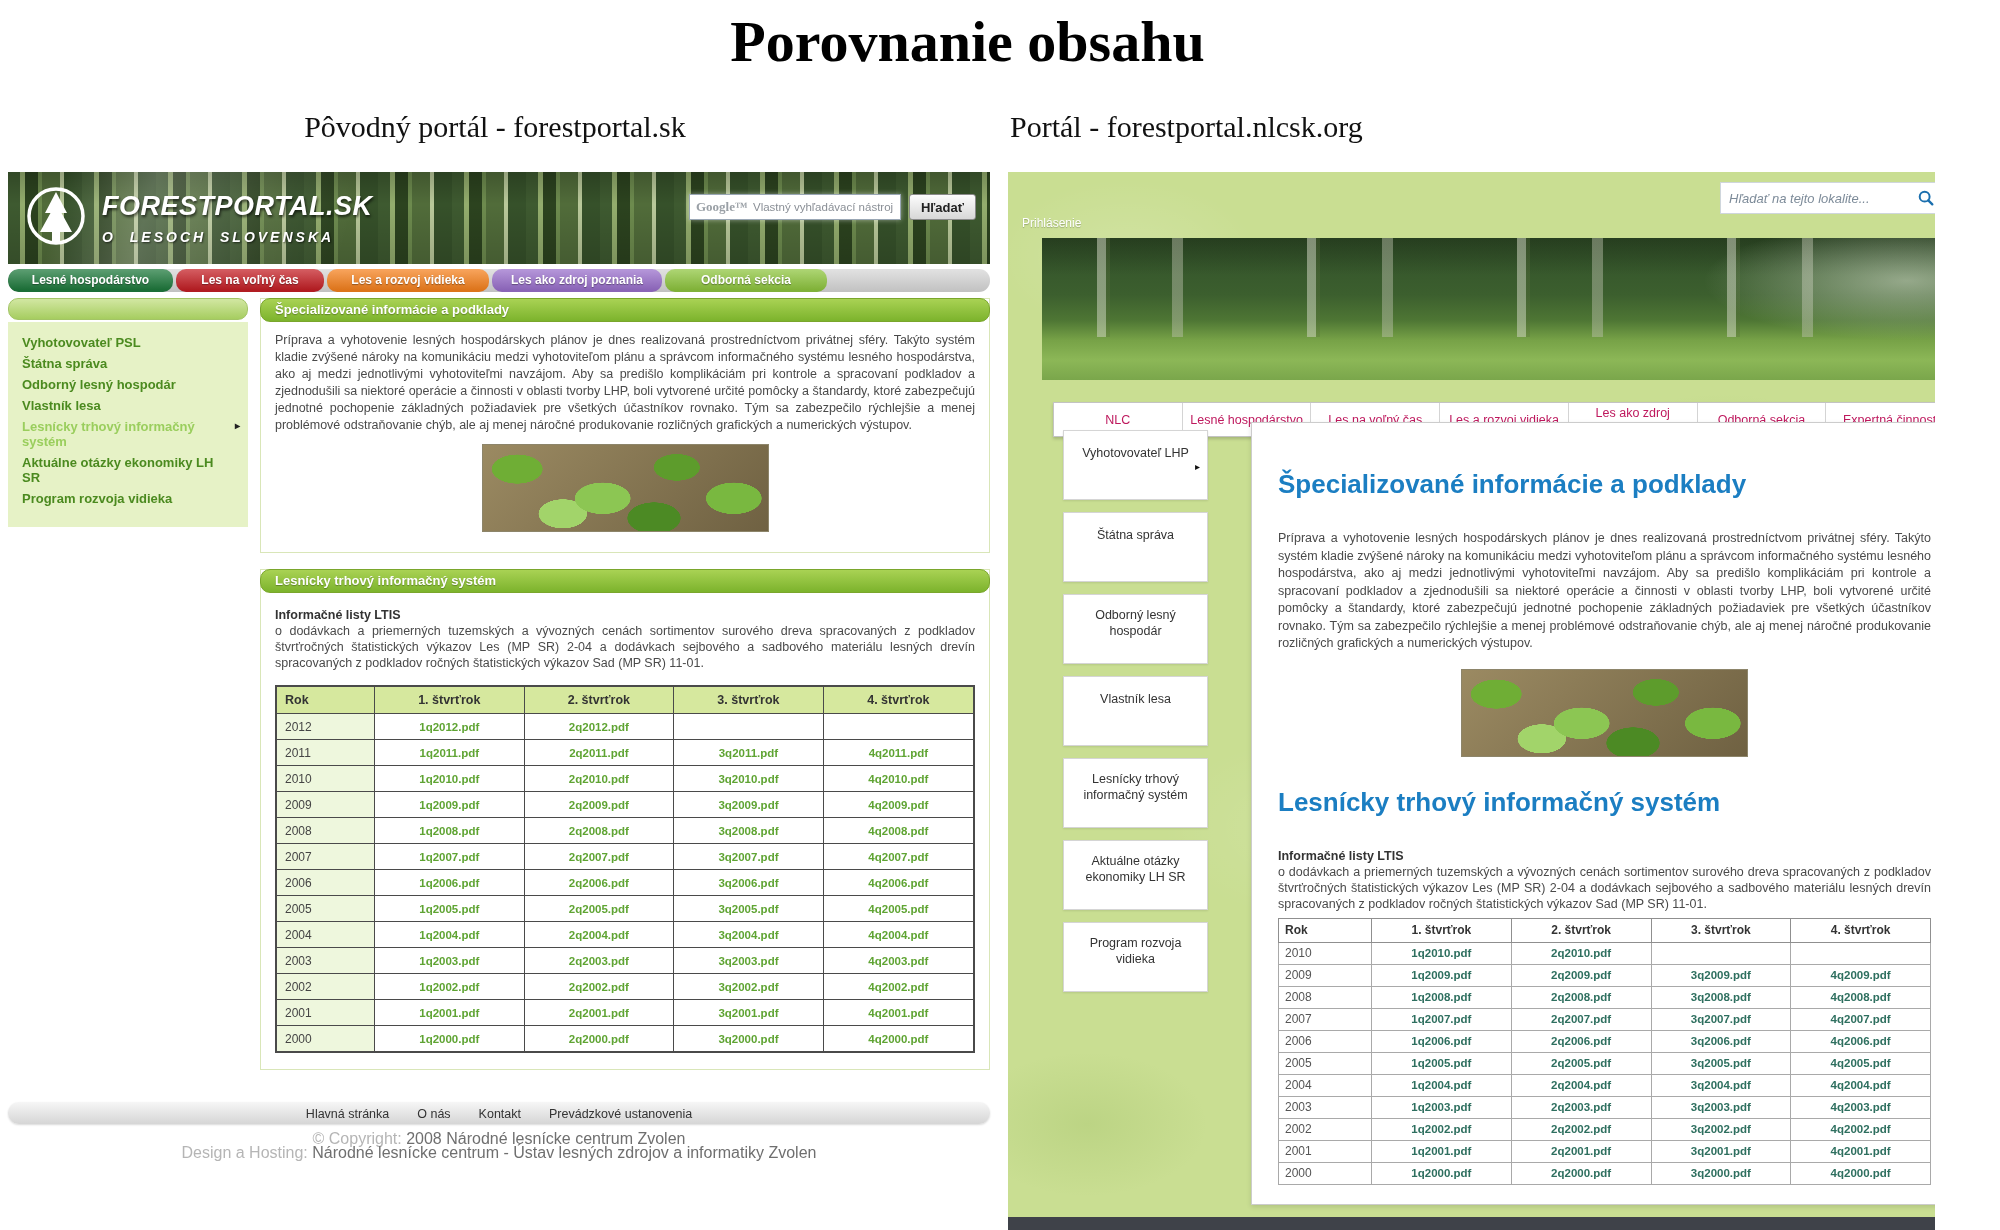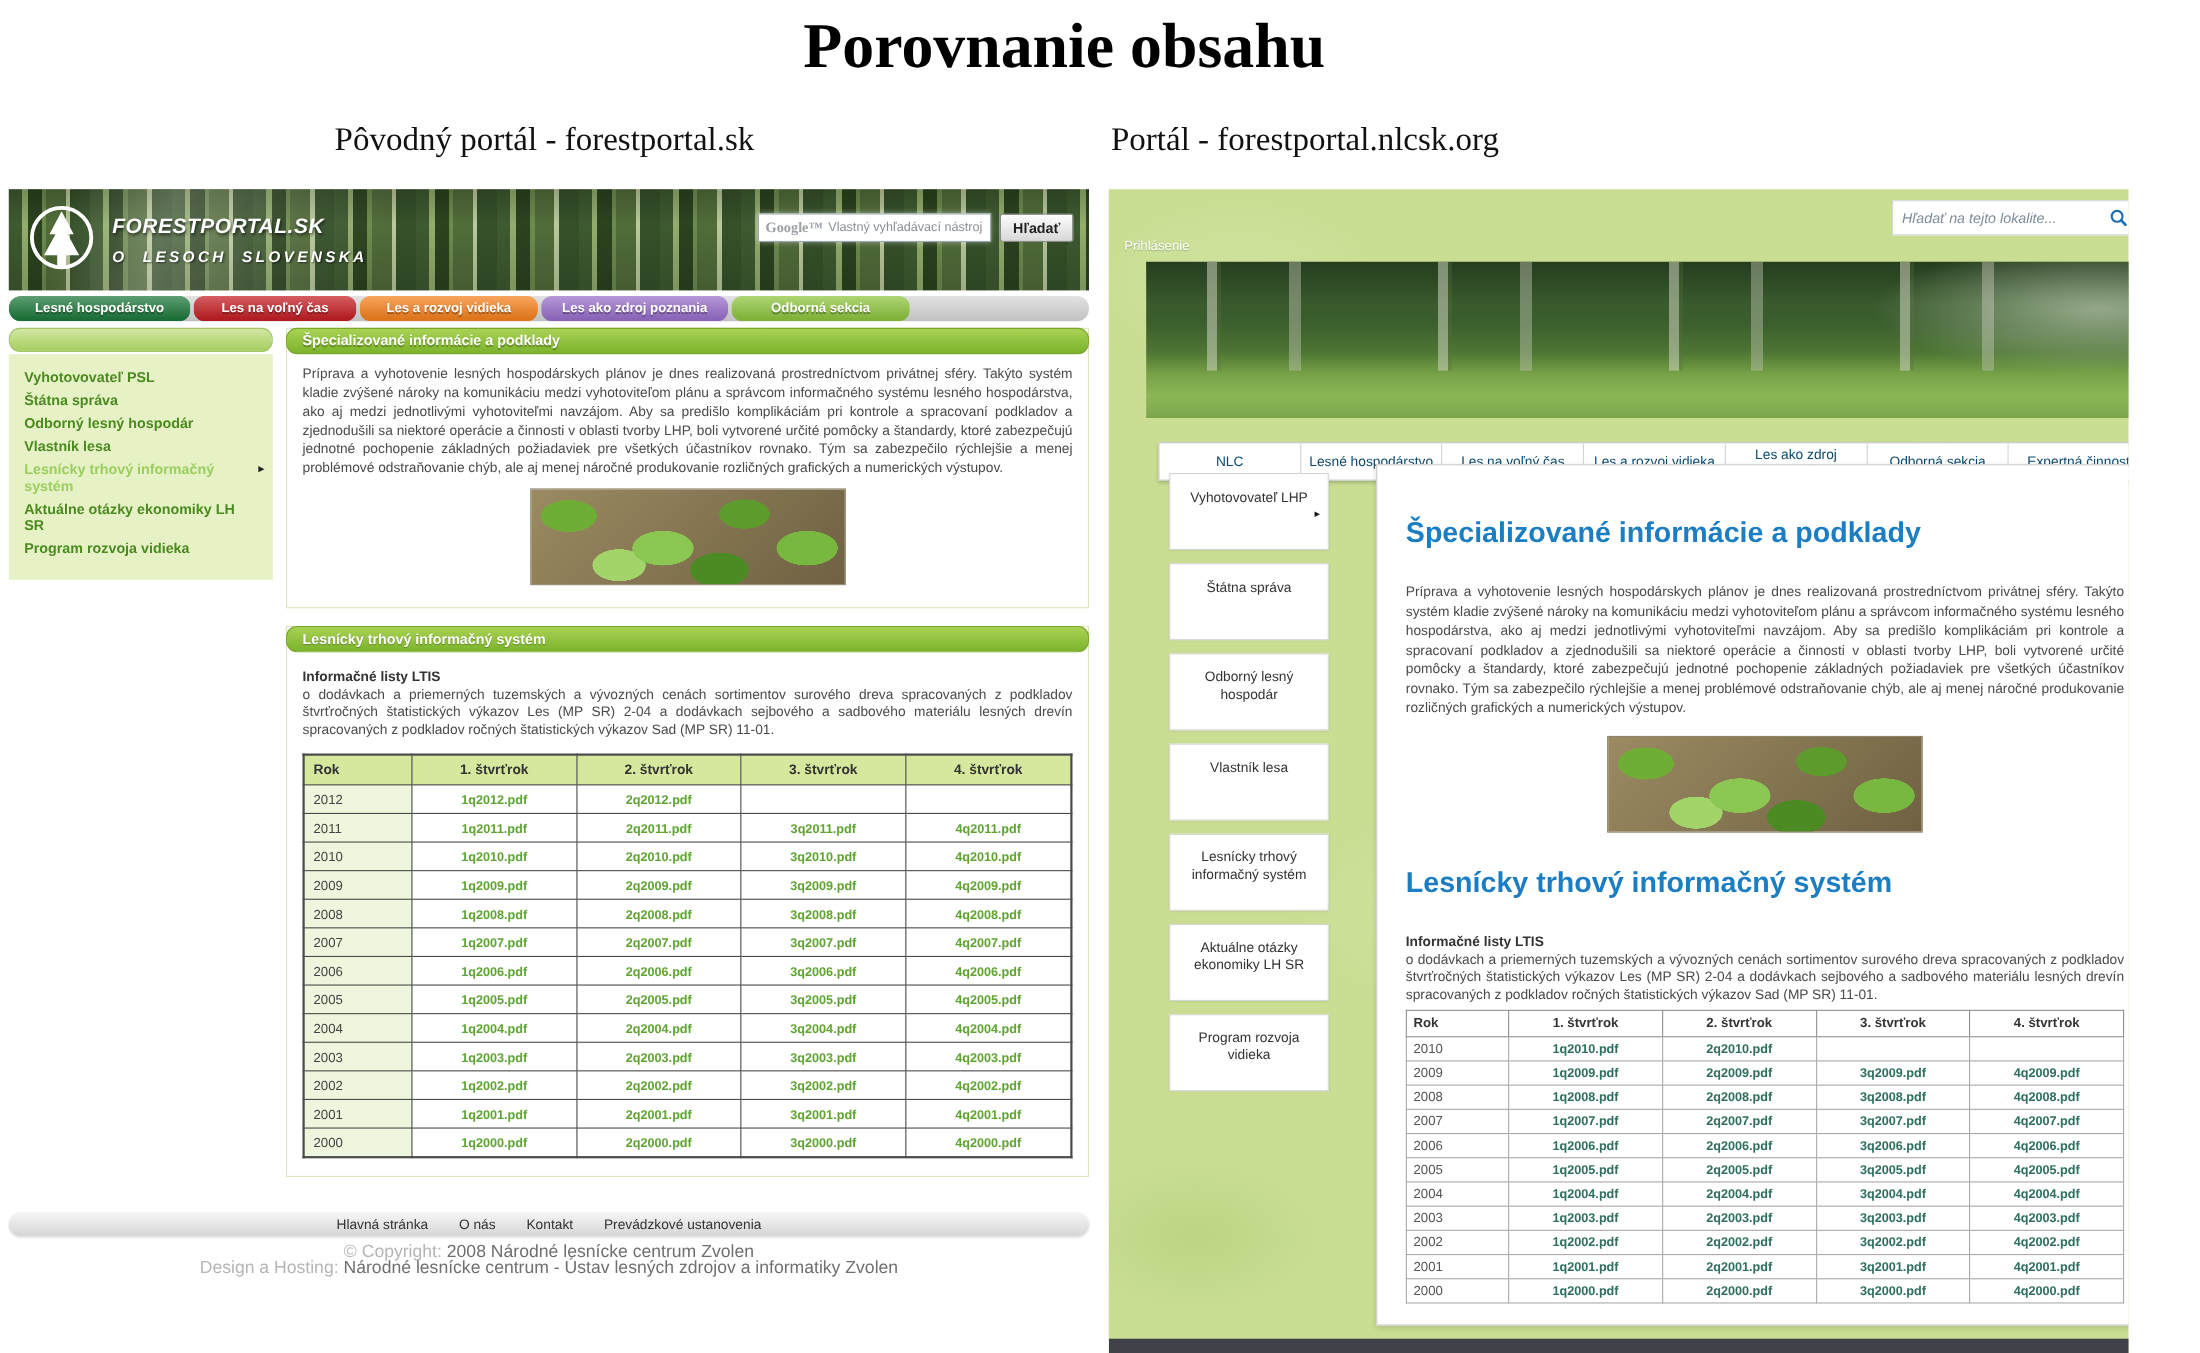--- a/index.html
+++ b/index.html
@@ -21,21 +21,21 @@
       linear-gradient(180deg, rgba(0,0,0,.20), rgba(0,0,0,0) 35%, rgba(0,0,0,.14) 96%),
       repeating-linear-gradient(90deg,
         #3e5a30 0 12px,#93ad6d 12px 17px,#2c431f 17px 30px,#6d8b4e 30px 34px,
         #516c3a 34px 52px,#b9c99a 52px 56px,#36512a 56px 74px);}
   .lbanner::after{content:'';position:absolute;left:0;top:0;width:48%;height:100%;
     background:linear-gradient(105deg, transparent 12%, rgba(255,255,255,.22) 30%,
       rgba(255,255,255,.06) 55%, transparent 72%);}
   .llogo{position:absolute;left:16px;top:8px;display:flex;align-items:center;z-index:2;}
   .llogo svg{width:64px;height:76px;}
   .llogo-text{margin-left:14px;color:#fff;}
-  .llogo-title{font-style:italic;font-weight:bold;font-size:19px;letter-spacing:.5px;
+  .llogo-title{font-style:italic;font-weight:bold;font-size:27px;letter-spacing:.5px;
     text-shadow:1px 2px 3px rgba(0,0,0,.65);}
   .llogo-tag{font-style:italic;font-weight:bold;font-size:14px;letter-spacing:3px;
     word-spacing:7px;margin-top:7px;text-shadow:1px 1px 2px rgba(0,0,0,.6);}
   .lsearch{position:absolute;right:14px;top:22px;display:flex;align-items:center;z-index:2;}
   .lsearch-box{width:198px;height:24px;background:#fff;border:1px solid #9aa7b5;display:flex;
     align-items:center;padding:0 6px;box-shadow:0 0 5px rgba(255,255,255,.45);}
   .gbrand{color:#9aa0a6;font-family:"Liberation Serif",serif;font-weight:bold;font-size:13px;margin-right:5px;}
   .gph{color:#8a8f96;font-size:11.5px;white-space:nowrap;}
   .lsearch-btn{margin-left:8px;height:26px;padding:0 11px;font-weight:bold;font-size:13px;color:#222;
     background:linear-gradient(180deg,#fdfdfd,#d7d7d7);border:1px solid #8a8a8a;border-radius:3px;}
@@ -111,21 +111,21 @@
       linear-gradient(180deg,#31502a 0%,#3c5f2e 40%,#4e7634 58%,#77a247 72%,#8cb757 86%,#7aa64b 100%);}
   .rphoto::before{content:'';position:absolute;left:0;right:0;top:0;height:70%;
     background:repeating-linear-gradient(90deg,
       transparent 0 55px, rgba(205,210,190,.55) 55px 64px, rgba(90,110,60,.30) 64px 68px,
       transparent 68px 130px, rgba(190,195,175,.45) 130px 141px, transparent 141px 210px);}
   .rphoto::after{content:'';position:absolute;right:0;top:0;width:30%;height:75%;
     background:radial-gradient(ellipse at 80% 40%, rgba(225,232,215,.55), transparent 65%);}
   .rnav{position:absolute;left:45px;right:45px;top:230px;height:33px;background:#fff;
     border:1px solid #c3c3c3;box-shadow:0 2px 3px rgba(0,0,0,.18);display:flex;}
   .rnav-cell{flex:1;display:flex;align-items:center;justify-content:center;font-size:12.5px;
-    color:#0c4a6e;border-right:1px solid #d4d4d4;cursor:pointer;text-align:center;}
+    color:#be185d;border-right:1px solid #d4d4d4;cursor:pointer;text-align:center;}
   .rnav-cell:last-child{border-right:none;}
   .rsidebar{position:absolute;left:55px;top:258px;width:145px;}
   .rsb-box{position:relative;height:70px;margin-bottom:12px;background:#fff;
     border:1px solid #d5d5d5;box-shadow:0 1px 2px rgba(0,0,0,.10);padding-top:12px;
     box-sizing:border-box;text-align:center;cursor:pointer;}
   .rsb-label{font-size:12.5px;color:#333;line-height:16px;display:inline-block;padding:0 6px;}
   .rsb-arrow{position:absolute;right:7px;top:30px;font-size:10px;color:#111;}
   .rcontent{position:absolute;left:243px;top:250px;width:707px;height:783px;background:#fff;
     border:1px solid #ccc;box-shadow:0 2px 5px rgba(0,0,0,.12);box-sizing:border-box;
     padding:26px 26px 20px;overflow:hidden;}

